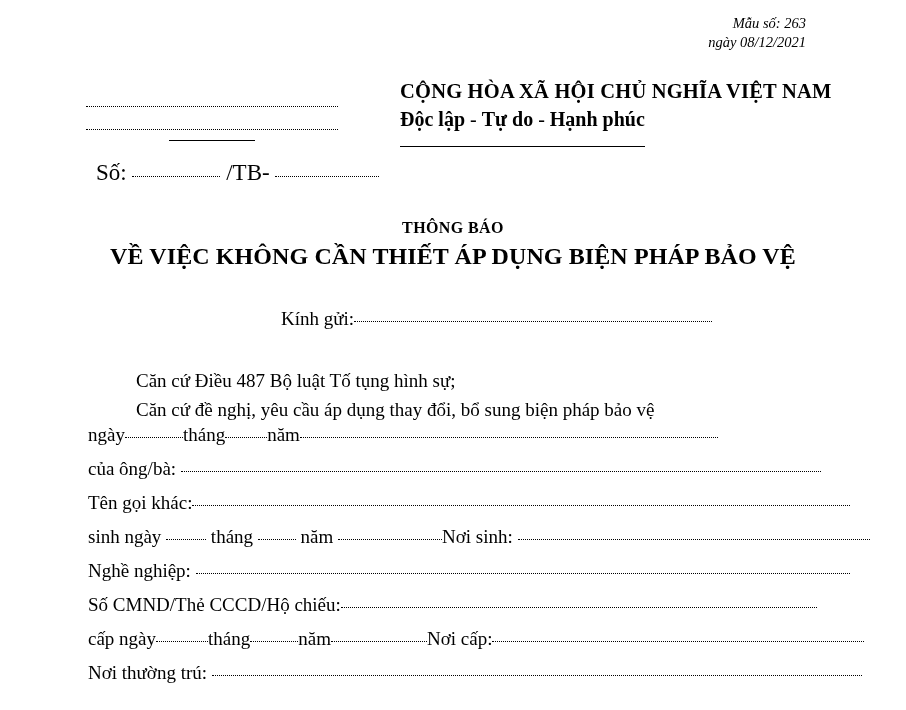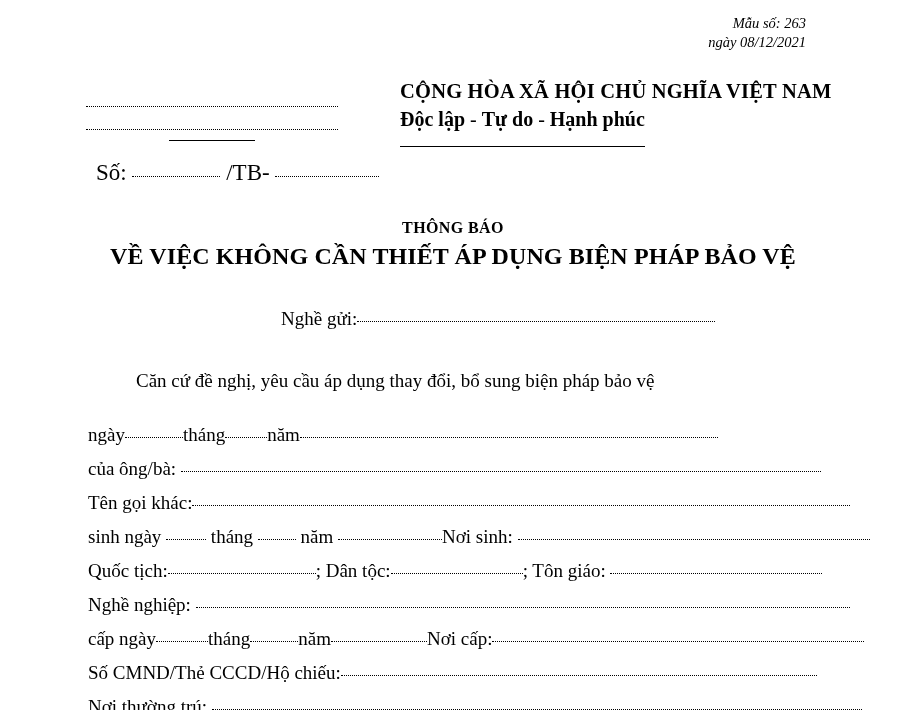--- a/index.html
+++ b/index.html
@@ -222,24 +222,25 @@
     </div>
   </div>
 
 
   <div class="title-wrap">
     <div class="title-main">THÔNG BÁO</div>
     <div class="title-sub">VỀ VIỆC KHÔNG CẦN THIẾT ÁP DỤNG BIỆN PHÁP BẢO VỆ</div>
   </div>
 
   <div class="kinh-gui">
-    <span>Nghề gửi:</span><span class="dots"></span>
+    <span>Kính gửi:</span><span class="dots"></span>
   </div>
 
   <div class="body-block">
+    <div class="para">Căn cứ Điều 487 Bộ luật Tố tụng hình sự;</div>
     <div class="para">Căn cứ đề nghị, yêu cầu áp dụng thay đổi, bổ sung biện pháp bảo vệ</div>
   </div>
 
   <div class="field-rows">
 
     <div class="frow">
       <span class="lbl">ngày</span><span class="fill w-ngay"></span><span class="lbl">tháng</span><span class="fill w-thang"></span><span class="lbl">năm</span><span class="fill w-nam-l"></span>
     </div>
 
     <div class="frow">
@@ -247,35 +248,32 @@
     </div>
 
     <div class="frow">
       <span class="lbl">Tên gọi khác:</span><span class="fill w-ten"></span>
     </div>
 
     <div class="frow">
       <span class="lbl">sinh ngày</span> <span class="fill w-sngay"></span> <span class="lbl">tháng</span> <span class="fill w-sthang"></span> <span class="lbl">năm</span> <span class="fill w-snam"></span><span class="lbl">Nơi sinh:</span> <span class="fill w-noisinh"></span>
     </div>
 
-    <div class="frow">
-      <span class="lbl">Quốc tịch:</span><span class="fill w-quoc"></span><span class="lbl">; Dân tộc:</span><span class="fill w-dan"></span><span class="lbl">; Tôn giáo:</span> <span class="fill w-ton"></span>
-    </div>
 
     <div class="frow">
       <span class="lbl">Nghề nghiệp:</span> <span class="fill w-nghe"></span>
     </div>
 
     <div class="frow">
+      <span class="lbl">Số CMND/Thẻ CCCD/Hộ chiếu:</span><span class="fill w-cmnd"></span>
+    </div>
+
+    <div class="frow">
       <span class="lbl">cấp ngày</span><span class="fill w-cngay"></span><span class="lbl">tháng</span><span class="fill w-cthang"></span><span class="lbl">năm</span><span class="fill w-cnam"></span><span class="lbl">Nơi cấp:</span><span class="fill w-noicap"></span>
     </div>
 
     <div class="frow">
-      <span class="lbl">Số CMND/Thẻ CCCD/Hộ chiếu:</span><span class="fill w-cmnd"></span>
-    </div>
-
-    <div class="frow">
       <span class="lbl">Nơi thường trú:</span> <span class="fill w-thuong"></span>
     </div>
 
   </div>
 
 </div>
 
 </body></html>

